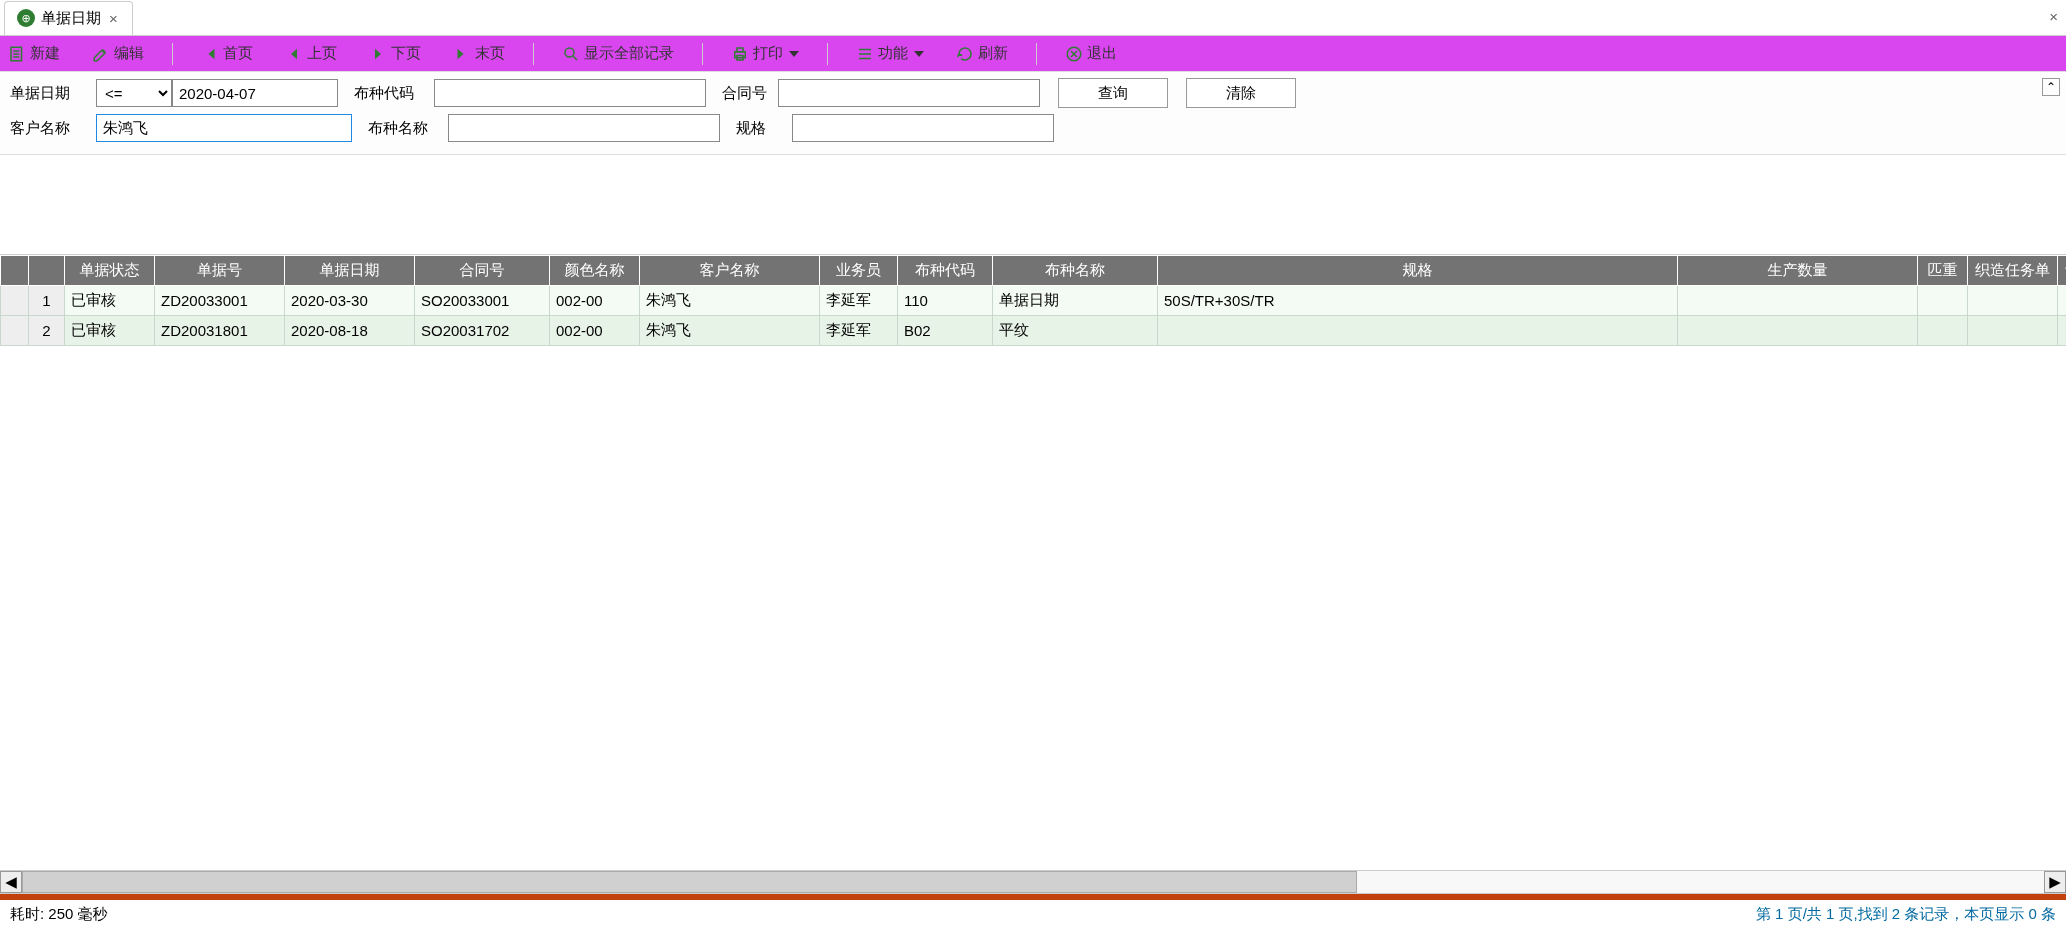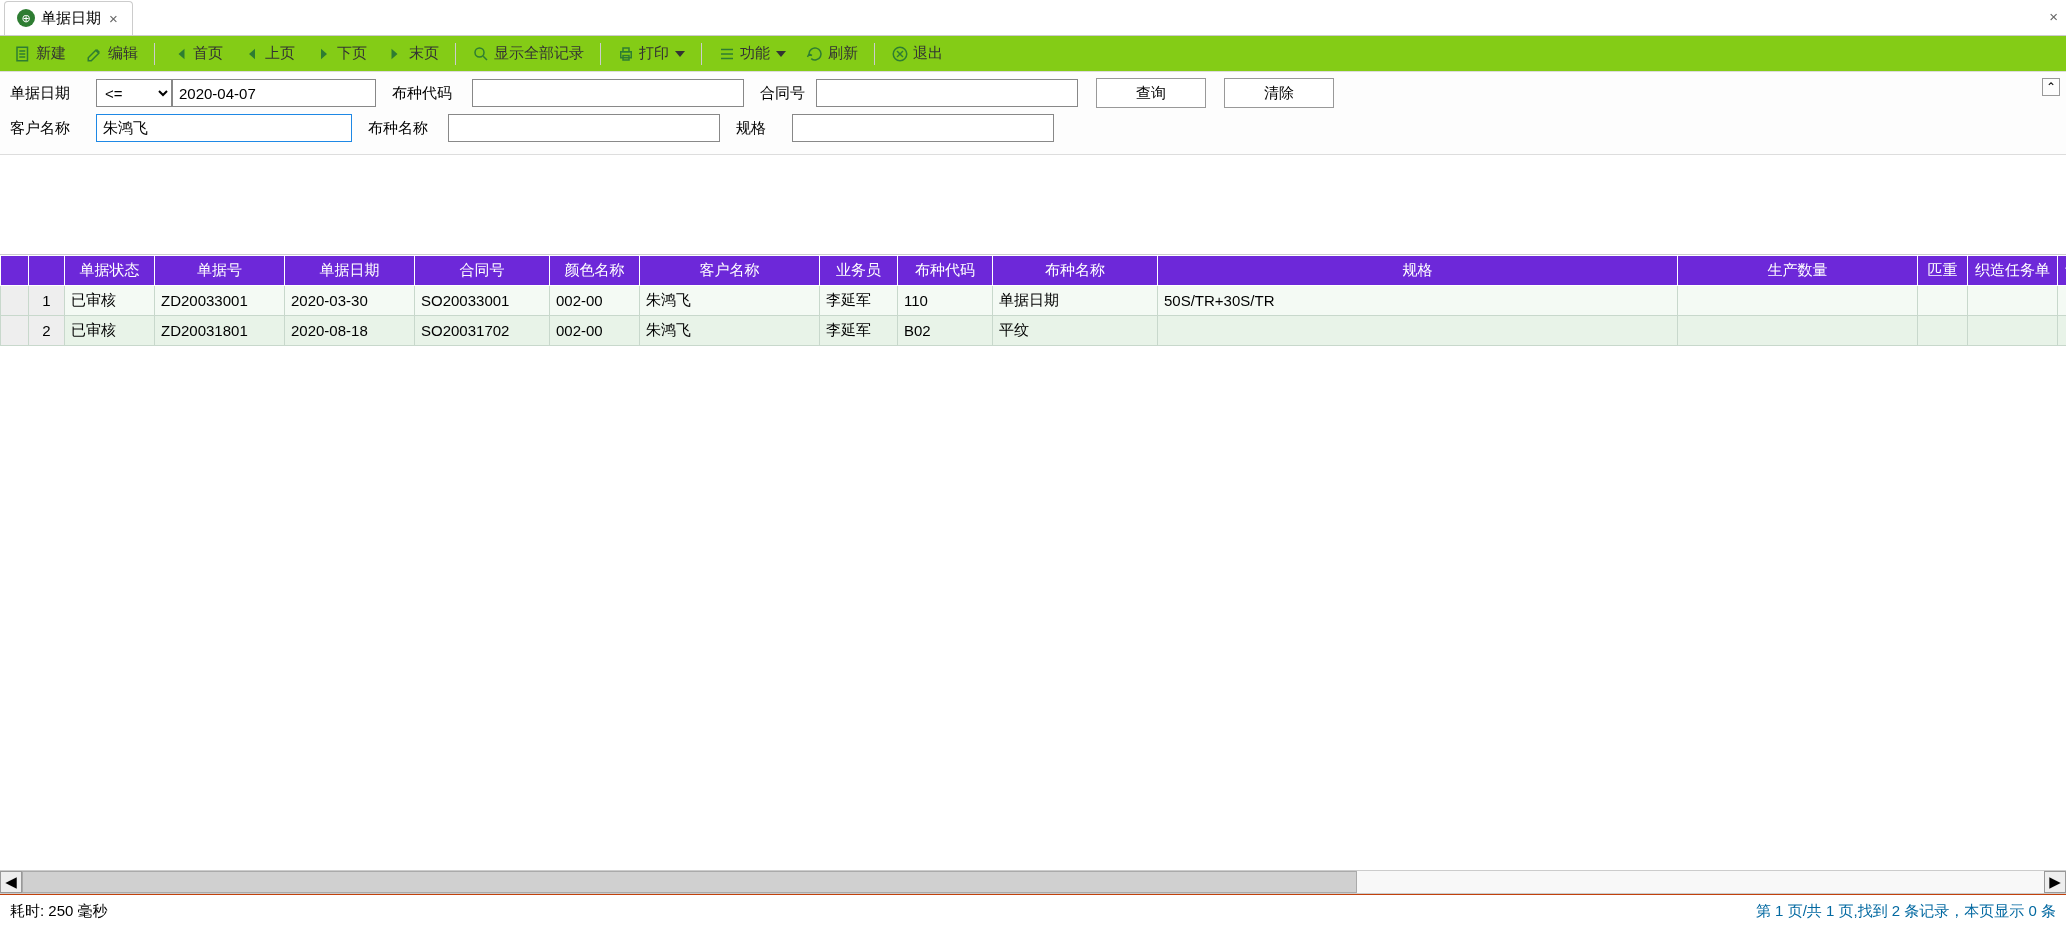--- a/index.html
+++ b/index.html
@@ -4,51 +4,51 @@
 <style>
 * { margin: 0; padding: 0; box-sizing: border-box; font-family: "Microsoft YaHei", SimSun, sans-serif; font-size: 15px; }
 body { background: #fff; color: #000; overflow: hidden; width: 2066px; height: 928px; }
 
 .tab-bar { display: flex; align-items: center; background: #fff; border-bottom: 1px solid #ccc; height: 36px; position: relative; }
 .tab { display: flex; align-items: center; gap: 6px; padding: 6px 12px; background: #fff; border: 1px solid #ccc; border-bottom: none; border-radius: 4px 4px 0 0; margin-left: 4px; height: 34px; }
 .tab-icon { width: 18px; height: 18px; border-radius: 50%; background: #2e7d32; color: #fff; display: flex; align-items: center; justify-content: center; font-size: 11px; }
 .tab-close { cursor: pointer; color: #666; padding: 0 2px; }
 .tab-global-close { position: absolute; right: 8px; top: 8px; cursor: pointer; color: #666; }
 
-.toolbar { display: flex; align-items: center; gap: 4px; padding: 4px 6px; border-bottom: 1px solid #ddd; background: #84cc16; }
+.toolbar { display: flex; align-items: center; gap: 16px; padding: 4px 0; border-bottom: 1px solid #ddd; background: #d946ef; }
 .tbtn { display: flex; align-items: center; gap: 4px; padding: 4px 8px; cursor: pointer; color: #2e7d32; }
 .tbtn .lbl { color: #333; }
 .sep { width: 1px; height: 22px; background: #ccc; margin: 0 4px; }
 .tri-down { width: 0; height: 0; border-left: 5px solid transparent; border-right: 5px solid transparent; border-top: 6px solid #333; margin-left: 2px; }
 
 .quick-query { padding: 6px 10px; background: #fdfdfd; border-bottom: 1px solid #ddd; position: relative; }
 .qq-title { font-size: 15px; margin-bottom: 6px; }
 .qq-collapse { position: absolute; right: 6px; top: 6px; width: 18px; height: 18px; border: 1px solid #999; display: flex; align-items: center; justify-content: center; cursor: pointer; font-size: 12px; }
 .qq-row { display: flex; align-items: center; gap: 0; margin-bottom: 6px; }
 .qq-label { width: 86px; text-align: left; padding-right: 6px; }
 .qq-select { height: 28px; border: 1px solid #888; padding: 0 4px; background: #fff; }
 .qq-input { height: 28px; border: 1px solid #888; padding: 0 6px; background: #fff; }
 .qq-input.focused { border-color: #1e88e5; outline: none; }
 .qq-btn { width: 110px; height: 30px; border: 1px solid #999; background: #fff; cursor: pointer; margin-left: 18px; }
 
 .grid-wrap { position: absolute; left: 0; right: 0; top: 254px; bottom: 58px; overflow: hidden; border-top: 1px solid #ccc; }
 .grid { border-collapse: collapse; width: 100%; table-layout: fixed; }
-.grid th { background: #6d28d9; color: #fff; border: 1px solid #fff; padding: 4px 6px; font-weight: normal; text-align: center; height: 30px; overflow: hidden; white-space: nowrap; }
+.grid th { background: #737373; color: #fff; border: 1px solid #fff; padding: 4px 6px; font-weight: normal; text-align: center; height: 30px; overflow: hidden; white-space: nowrap; }
 .grid td { border: 1px solid #c8d8cc; padding: 4px 6px; height: 30px; overflow: hidden; white-space: nowrap; }
 .grid tr.row-even td { background: #f4faf4; }
 .grid tr.row-odd td { background: #e8f3e8; }
 .rownum { background: #eee !important; text-align: center; }
 .expand-cell { background: #eee !important; text-align: center; }
 
 .hscroll { position: absolute; left: 0; right: 0; bottom: 34px; height: 24px; border-top: 1px solid #ccc; border-bottom: 1px solid #ccc; display: flex; align-items: center; background: #f4f4f4; }
 .hscroll-btn { width: 22px; height: 22px; border: 1px solid #999; background: #eee; display: flex; align-items: center; justify-content: center; cursor: pointer; }
 .hscroll-track { flex: 1; height: 22px; background: #f8f8f8; position: relative; }
 .hscroll-thumb { position: absolute; left: 0; top: 0; height: 22px; width: 66%; background: #d0d0d0; border: 1px solid #aaa; }
 
-.statusbar { position: absolute; left: 0; right: 0; bottom: 0; height: 34px; display: flex; align-items: center; justify-content: space-between; padding: 0 10px; background: #fff; border-top: 1px solid #c2410c; }
+.statusbar { position: absolute; left: 0; right: 0; bottom: 0; height: 34px; display: flex; align-items: center; justify-content: space-between; padding: 0 10px; background: #fff; border-top: 6px solid #c2410c; }
 .statusbar .right { color: #0369a1; }
 
 svg.icon { width: 18px; height: 18px; }
 </style>
 </head>
 <body>
 
 <div class="tab-bar">
   <div class="tab">
     <span class="tab-icon">⊕</span>
@@ -146,21 +146,21 @@
 </div>
 
 <div class="quick-query">
   <div class="qq-collapse">⌃</div>
 
   <div class="qq-row">
     <span class="qq-label">单据日期</span>
     <select class="qq-select" style="width:76px">
       <option>&lt;=</option>
     </select>
-    <input class="qq-input" style="width: 204px;" value="2020-04-07">
+    <input class="qq-input" style="width: 166px;" value="2020-04-07">
     <span class="qq-label" style="width:96px;padding-left:16px">布种代码</span>
     <input class="qq-input" style="width: 272px;" value="">
     <span class="qq-label" style="width:72px;padding-left:16px">合同号</span>
     <input class="qq-input" style="width: 262px;" value="">
     <button class="qq-btn">查询</button>
     <button class="qq-btn">清除</button>
   </div>
 
   <div class="qq-row">
     <span class="qq-label">客户名称</span>

